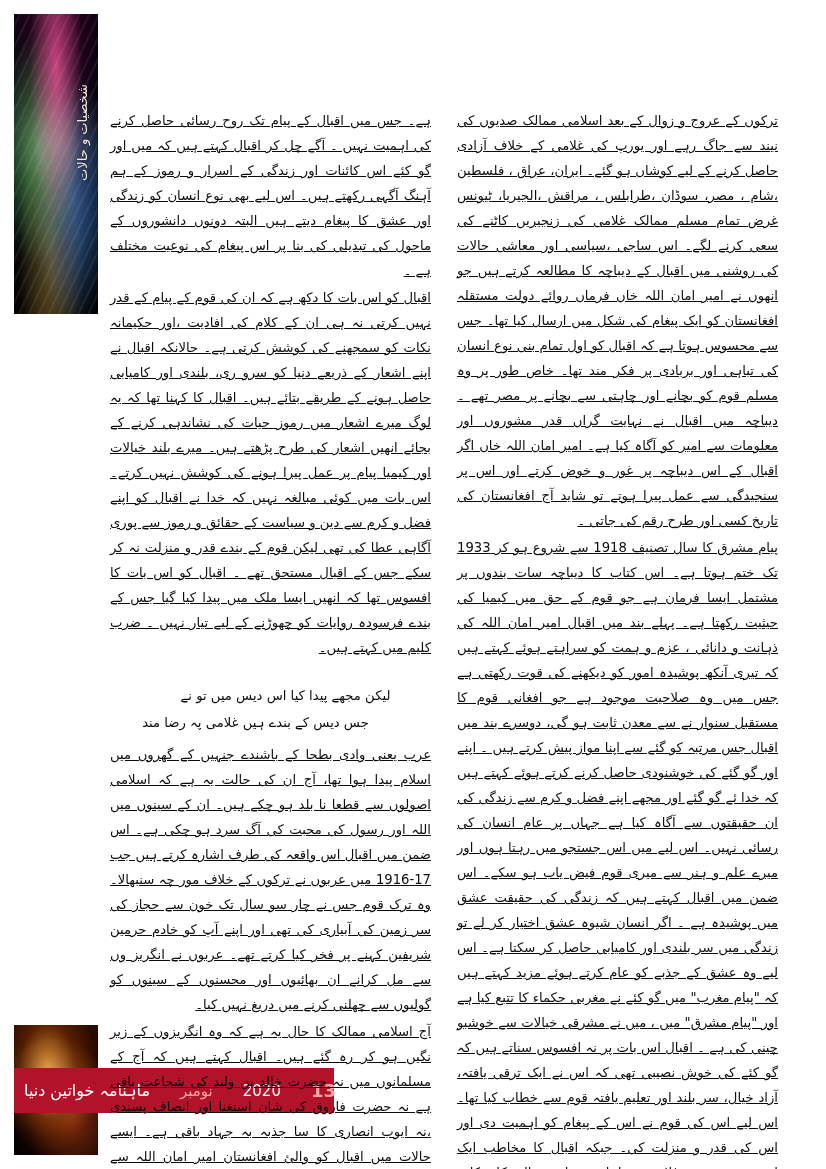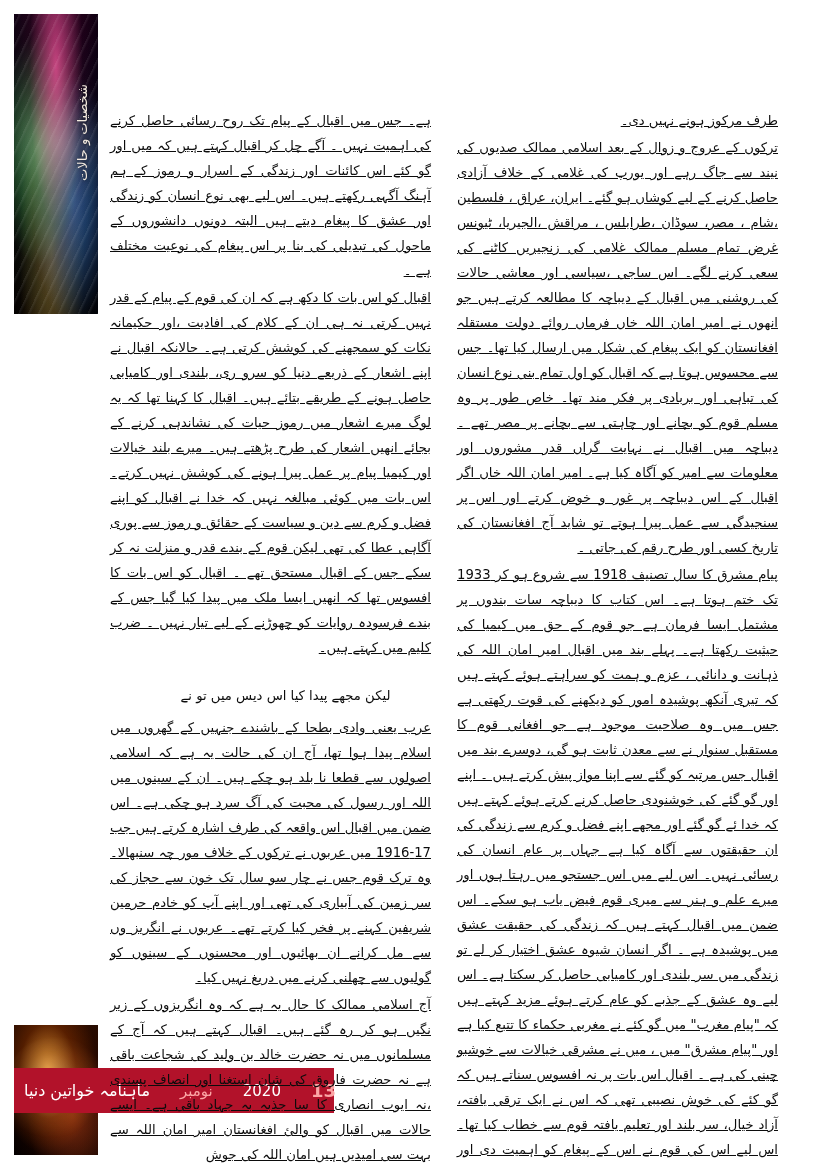--- a/index.html
+++ b/index.html
@@ -185,29 +185,29 @@
   <div class="footer-bar">
     <div class="footer-title">ماہنامہ خواتین دنیا</div>
     <div class="footer-month">نومبر</div>
     <div class="footer-year">2020</div>
     <div class="footer-page">13</div>
   </div>
 
   <div class="columns">
 
     <div class="col">
-      <p>طرف مرکوز ہونے نہیں دی۔</p>
       <p>ترکوں کے عروج و زوال کے بعد اسلامی ممالک صدیوں کی نیند سے جاگ رہے اور یورپ کی غلامی کے خلاف آزادی حاصل کرنے کے لیے کوشاں ہو گئے۔ ایران، عراق ، فلسطین ،شام ، مصر، سوڈان ،طرابلس ، مراقش ،الجیریا، ٹیونس غرض تمام مسلم ممالک غلامی کی زنجیریں کاٹنے کی سعی کرنے لگے۔ اس ساجی ،سیاسی اور معاشی حالات کی روشنی میں اقبال کے دیباچہ کا مطالعہ کرتے ہیں جو انھوں نے امیر امان اللہ خاں فرماں روائے دولت مستقلہ افغانستان کو ایک پیغام کی شکل میں ارسال کیا تھا۔ جس سے محسوس ہوتا ہے کہ اقبال کو اول تمام بنی نوع انسان کی تباہی اور بربادی پر فکر مند تھا۔ خاص طور پر وہ مسلم قوم کو بچانے اور چاہتی سے بچانے پر مصر تھے ۔ دیباچہ میں اقبال نے نہایت گراں قدر مشوروں اور معلومات سے امیر کو آگاہ کیا ہے۔ امیر امان اللہ خاں اگر اقبال کے اس دیباچہ پر غور و خوض کرتے اور اس پر سنجیدگی سے عمل پیرا ہوتے تو شاید آج افغانستان کی تاریخ کسی اور طرح رقم کی جاتی ۔</p>
       <p>پیام مشرق کا سال تصنیف 1918 سے شروع ہو کر 1933 تک ختم ہوتا ہے۔ اس کتاب کا دیباچہ سات بندوں پر مشتمل ایسا فرمان ہے جو قوم کے حق میں کیمیا کی حیثیت رکھتا ہے۔ پہلے بند میں اقبال امیر امان اللہ کی ذہانت و دانائی ، عزم و ہمت کو سراہتے ہوئے کہتے ہیں کہ تیری آنکھ پوشیدہ امور کو دیکھنے کی قوت رکھتی ہے جس میں وہ صلاحیت موجود ہے جو افغانی قوم کا مستقبل سنوار نے سے معدن ثابت ہو گی، دوسرے بند میں اقبال جس مرتبہ کو گئے سے اپنا مواز پیش کرتے ہیں ۔ اپنے اور گو گئے کی خوشنودی حاصل کرنے کرتے ہوئے کہتے ہیں کہ خدا ئے گو گئے اور مجھے اپنے فضل و کرم سے زندگی کی ان حقیقتوں سے آگاہ کیا ہے جہاں پر عام انسان کی رسائی نہیں۔ اس لیے میں اس جستجو میں رہتا ہوں اور میرے علم و ہنر سے میری قوم فیض یاب ہو سکے۔ اس ضمن میں اقبال کہتے ہیں کہ زندگی کی حقیقت عشق میں پوشیدہ ہے ۔ اگر انسان شیوہ عشق اختیار کر لے تو زندگی میں سر بلندی اور کامیابی حاصل کر سکتا ہے۔ اس لیے وہ عشق کے جذبے کو عام کرتے ہوئے مزید کہتے ہیں کہ "پیام مغرب" میں گو کئے نے مغربی حکماء کا تتبع کیا ہے اور "پیام مشرق" میں ، میں نے مشرقی خیالات سے خوشبو چینی کی ہے ۔ اقبال اس بات پر نہ افسوس سناتے ہیں کہ گو کئے کی خوش نصیبی تھی کہ اس نے ایک ترقی یافتہ، آزاد خیال، سر بلند اور تعلیم یافتہ قوم سے خطاب کیا تھا۔ اس لیے اس کی قوم نے اس کے پیغام کو اہمیت دی اور اس کی قدر و منزلت کی۔ جبکہ اقبال کا مخاطب ایک ایسی قوم ہے جو غلامی پر دلمادہ ہے اور جہالت کا شکار</p>
     </div>
 
     <div class="col">
       <p>ہے۔ جس میں اقبال کے پیام تک روح رسائی حاصل کرنے کی اہمیت نہیں ۔ آگے چل کر اقبال کہتے ہیں کہ میں اور گو کئے اس کائنات اور زندگی کے اسرار و رموز کے ہم آہنگ آگہی رکھتے ہیں۔ اس لیے بھی نوع انسان کو زندگی اور عشق کا پیغام دیتے ہیں البتہ دونوں دانشوروں کے ماحول کی تبدیلی کی بنا پر اس پیغام کی نوعیت مختلف ہے ۔</p>
       <p>اقبال کو اس بات کا دکھ ہے کہ ان کی قوم کے پیام کے قدر نہیں کرتی نہ ہی ان کے کلام کی افادیت ،اور حکیمانہ نکات کو سمجھنے کی کوشش کرتی ہے۔ حالانکہ اقبال نے اپنے اشعار کے ذریعے دنیا کو سرو ری، بلندی اور کامیابی حاصل ہونے کے طریقے بتائے ہیں۔ اقبال کا کہنا تھا کہ یہ لوگ میرے اشعار میں رموز حیات کی نشاندہی کرنے کے بجائے انھیں اشعار کی طرح پڑھتے ہیں۔ میرے بلند خیالات اور کیمیا پیام پر عمل پیرا ہونے کی کوشش نہیں کرتے۔ اس بات میں کوئی مبالغہ نہیں کہ خدا نے اقبال کو اپنے فضل و کرم سے دین و سیاست کے حقائق و رموز سے پوری آگاہی عطا کی تھی لیکن قوم کے بندے قدر و منزلت نہ کر سکے جس کے اقبال مستحق تھے ۔ اقبال کو اس بات کا افسوس تھا کہ انھیں ایسا ملک میں پیدا کیا گیا جس کے بندے فرسودہ روایات کو چھوڑنے کے لیے تیار نہیں ۔ ضرب کلیم میں کہتے ہیں۔</p>
       <div class="verse">
         <span class="hemistich-a">لیکن مجھے پیدا کیا اس دیس میں تو نے</span>
+        <span class="hemistich-b">جس دیس کے بندے ہیں غلامی پہ رضا مند</span>
       </div>
       <p>عرب یعنی وادی بطحا کے باشندے جنہیں کے گھروں میں اسلام پیدا ہوا تھا، آج ان کی حالت یہ ہے کہ اسلامی اصولوں سے قطعا نا بلد ہو چکے ہیں۔ ان کے سینوں میں اللہ اور رسول کی محبت کی آگ سرد ہو چکی ہے۔ اس ضمن میں اقبال اس واقعہ کی طرف اشارہ کرتے ہیں جب 17-1916 میں عربوں نے ترکوں کے خلاف مور چہ سنبھالا۔ وہ ترک قوم جس نے چار سو سال تک خون سے حجاز کی سر زمین کی آبیاری کی تھی اور اپنے آپ کو خادم حرمین شریفین کہنے پر فخر کیا کرتے تھے۔ عربوں نے انگریز وں سے مل کرانے ان بھائیوں اور محسنوں کے سینوں کو گولیوں سے چھلنی کرنے میں دریغ نہیں کیا۔</p>
       <p>آج اسلامی ممالک کا حال یہ ہے کہ وہ انگریزوں کے زیر نگیں ہو کر رہ گئے ہیں۔ اقبال کہتے ہیں کہ آج کے مسلمانوں میں نہ حضرت خالد بن ولید کی شجاعت باقی ہے نہ حضرت فاروق کی شان استغنا اور انصاف پسندی ،نہ ایوب انصاری کا سا جذبہ بہ جہاد باقی ہے۔ ایسے حالات میں اقبال کو والئ افغانستان امیر امان اللہ سے بہت سی امیدیں ہیں امان اللہ کی جوش</p>
     </div>
 
   </div>
 </div>
 
 </body></html>

